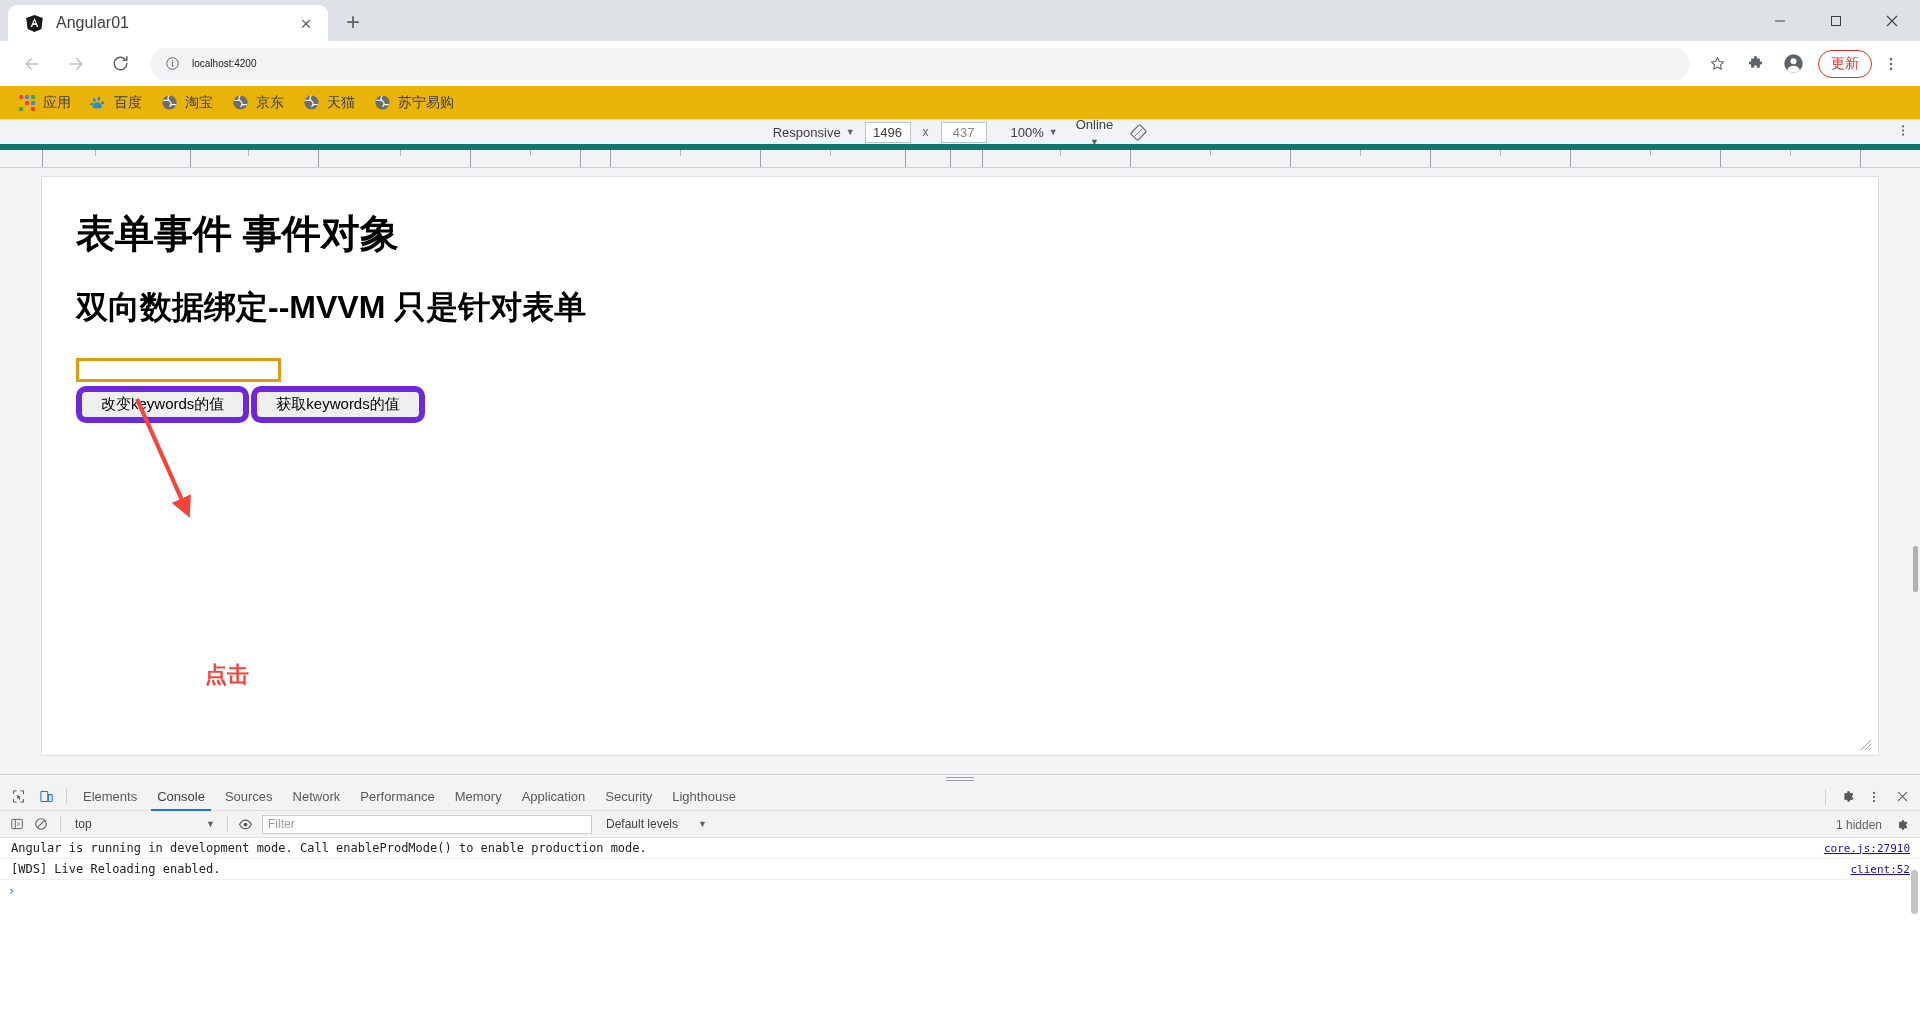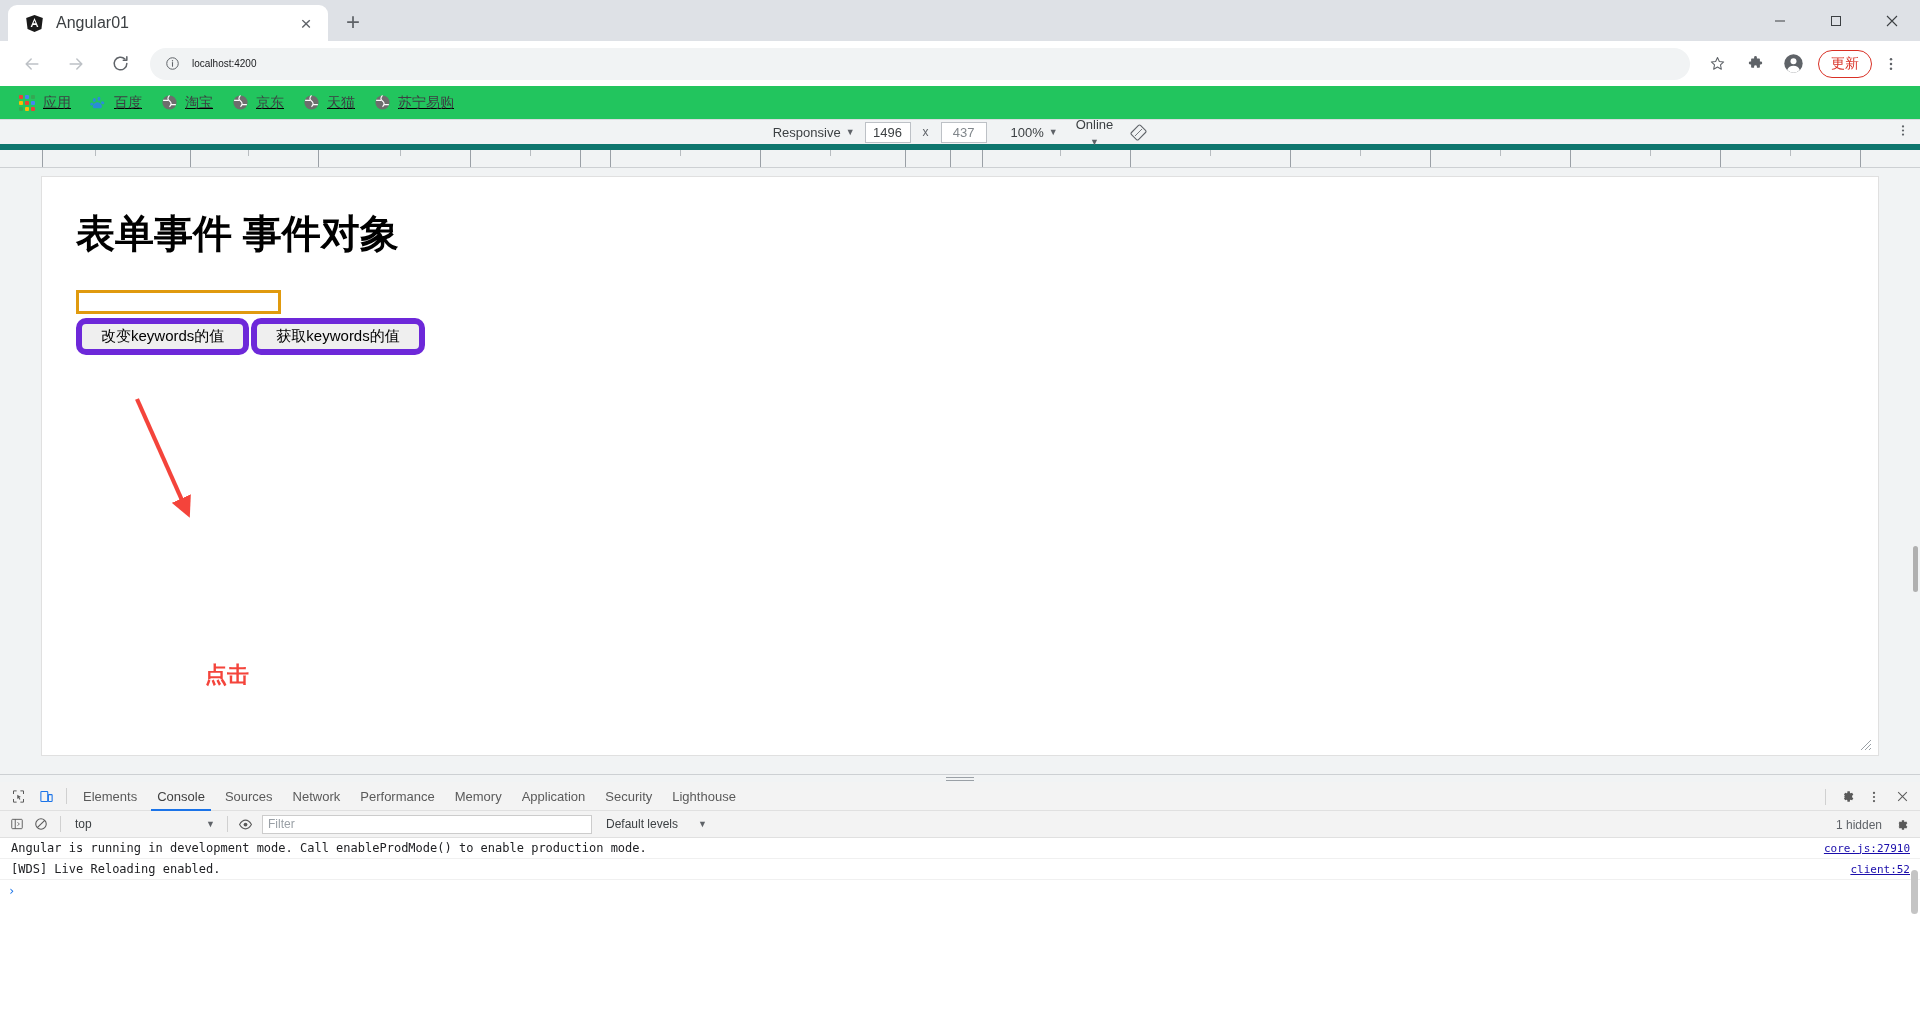--- a/index.html
+++ b/index.html
@@ -80,22 +80,22 @@
     width: 34px; height:34px; display:flex; align-items:center; justify-content:center;
     color:#5f6368; margin: 0 2px;
   }
   .update-pill {
     height: 28px; border:1px solid #d93025; border-radius:14px;
     color:#d93025; font-size:14px; display:flex; align-items:center;
     padding: 0 12px; margin-left: 6px;
   }
 
   .bookmarkbar {
-    height: 34px; background:#22c55e; display:flex; align-items:center;
-    padding: 0 10px; border-bottom: 1px solid #dadce0; text-decoration: underline;
+    height: 34px; background:#eab308; display:flex; align-items:center;
+    padding: 0 10px; border-bottom: 1px solid #dadce0;
   }
   .bm {
     display:flex; align-items:center; height:26px;
     padding: 0 8px; border-radius:4px; margin-right: 2px;
   }
   .bm-ic { width:18px; height:18px; margin-right:7px; flex:0 0 18px;
            display:flex; align-items:center; justify-content:center; }
   .bm-label { font-size:14px; color:#3c4043; white-space:nowrap; }
 
   
@@ -502,20 +502,21 @@
     <div class="tickshort" style="left:1650px;"></div>
     <div class="tickline" style="left:1720px;"></div>
     <div class="tickshort" style="left:1790px;"></div>
     <div class="tickline" style="left:1860px;"></div>
   </div>
 
   <div class="viewport-wrap">
     <div class="page">
       <div class="page-inner">
         <h1 class="pg">表单事件 事件对象</h1>
+        <h2 class="pg">双向数据绑定--MVVM 只是针对表单</h2>
         <div class="form-row">
           <input class="kw-input" type="text" value="" placeholder="" style="">
           <div class="btn-row">
             <button class="pg-btn">改变keywords的值</button>
             <button class="pg-btn">获取keywords的值</button>
           </div>
         </div>
       </div>
 
       <svg class="anno" width="1838" height="580">

